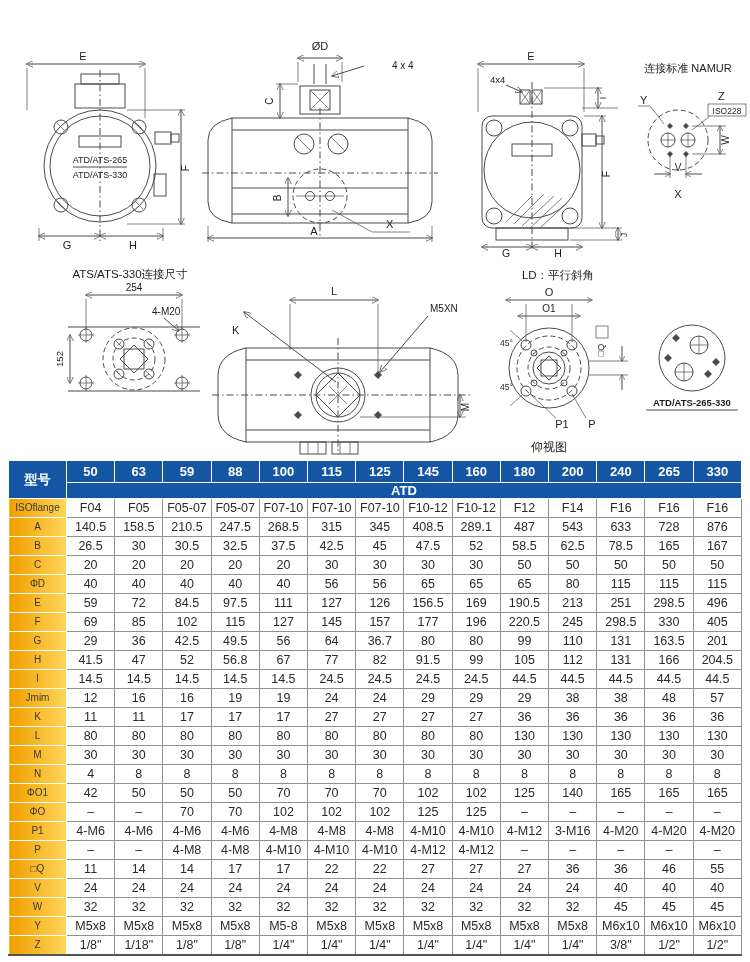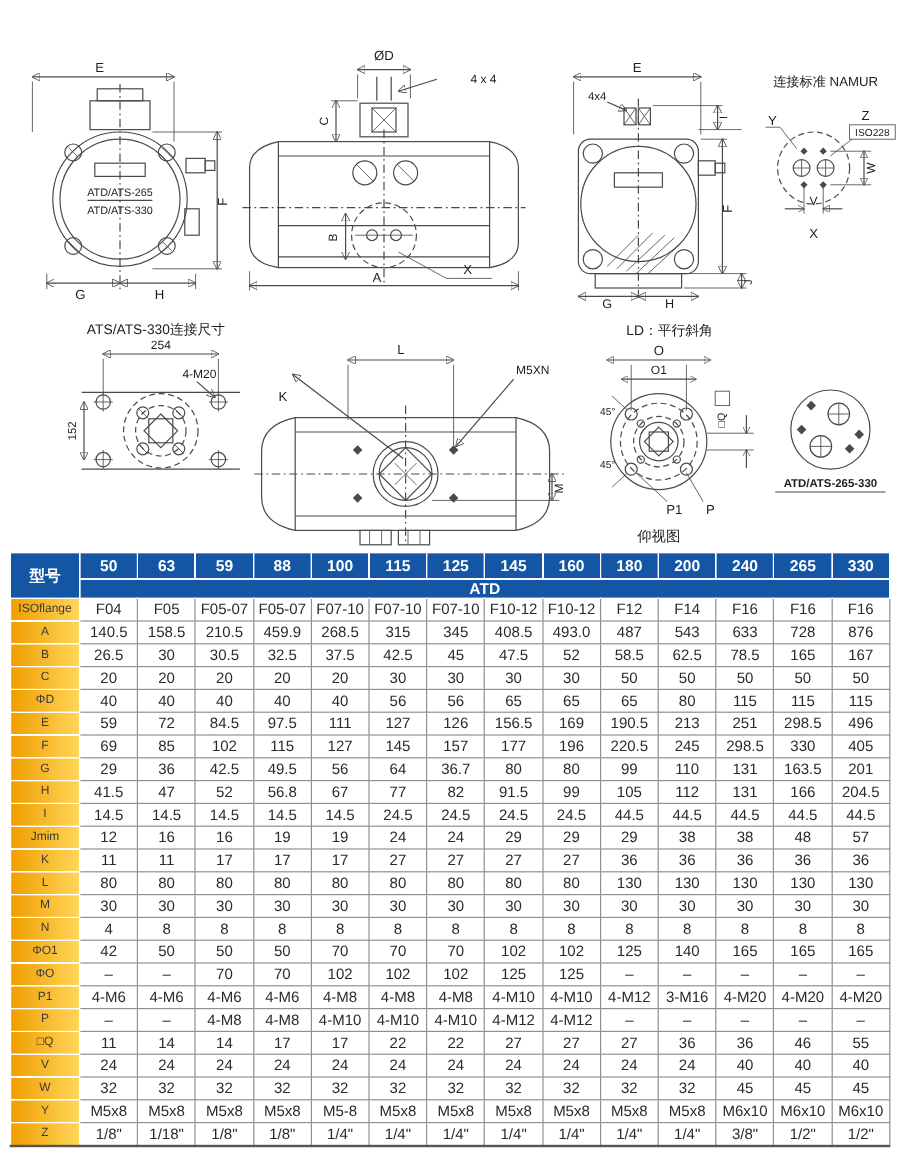--- a/index.html
+++ b/index.html
@@ -393,26 +393,26 @@
         <td>F14</td>
         <td>F16</td>
         <td>F16</td>
         <td>F16</td>
       </tr>
       <tr>
         <th class="lbl">A</th>
         <td>140.5</td>
         <td>158.5</td>
         <td>210.5</td>
-        <td>459.9</td>
+        <td>247.5</td>
         <td>268.5</td>
         <td>315</td>
         <td>345</td>
         <td>408.5</td>
-        <td>493.0</td>
+        <td>289.1</td>
         <td>487</td>
         <td>543</td>
         <td>633</td>
         <td>728</td>
         <td>876</td>
       </tr>
       <tr>
         <th class="lbl">B</th>
         <td>26.5</td>
         <td>30</td>

